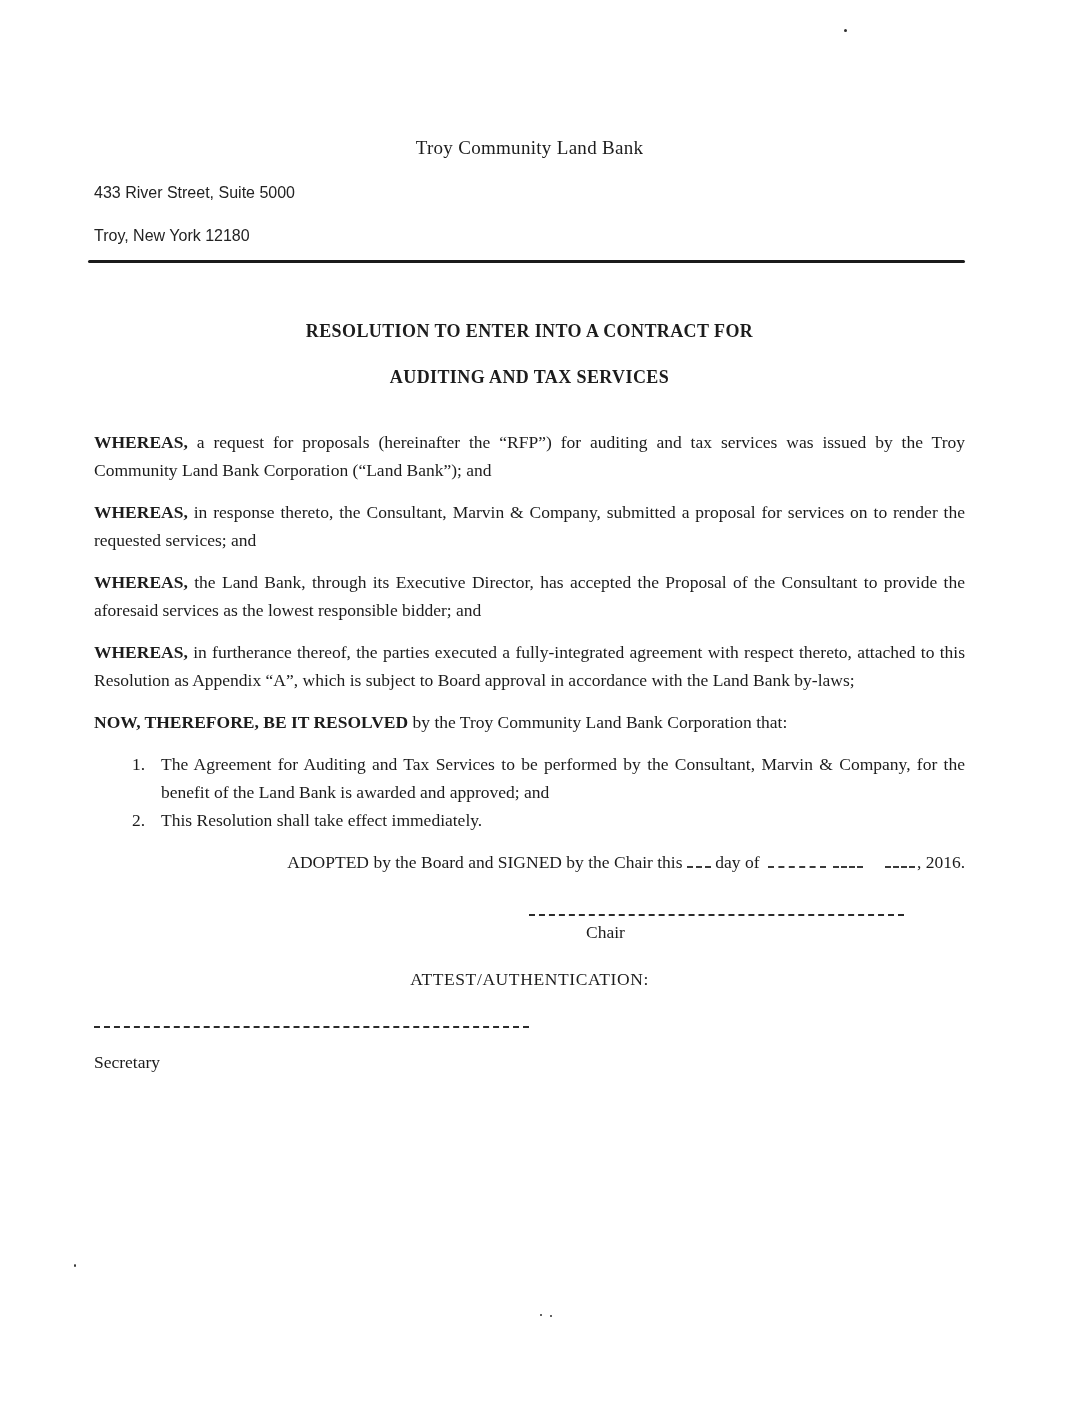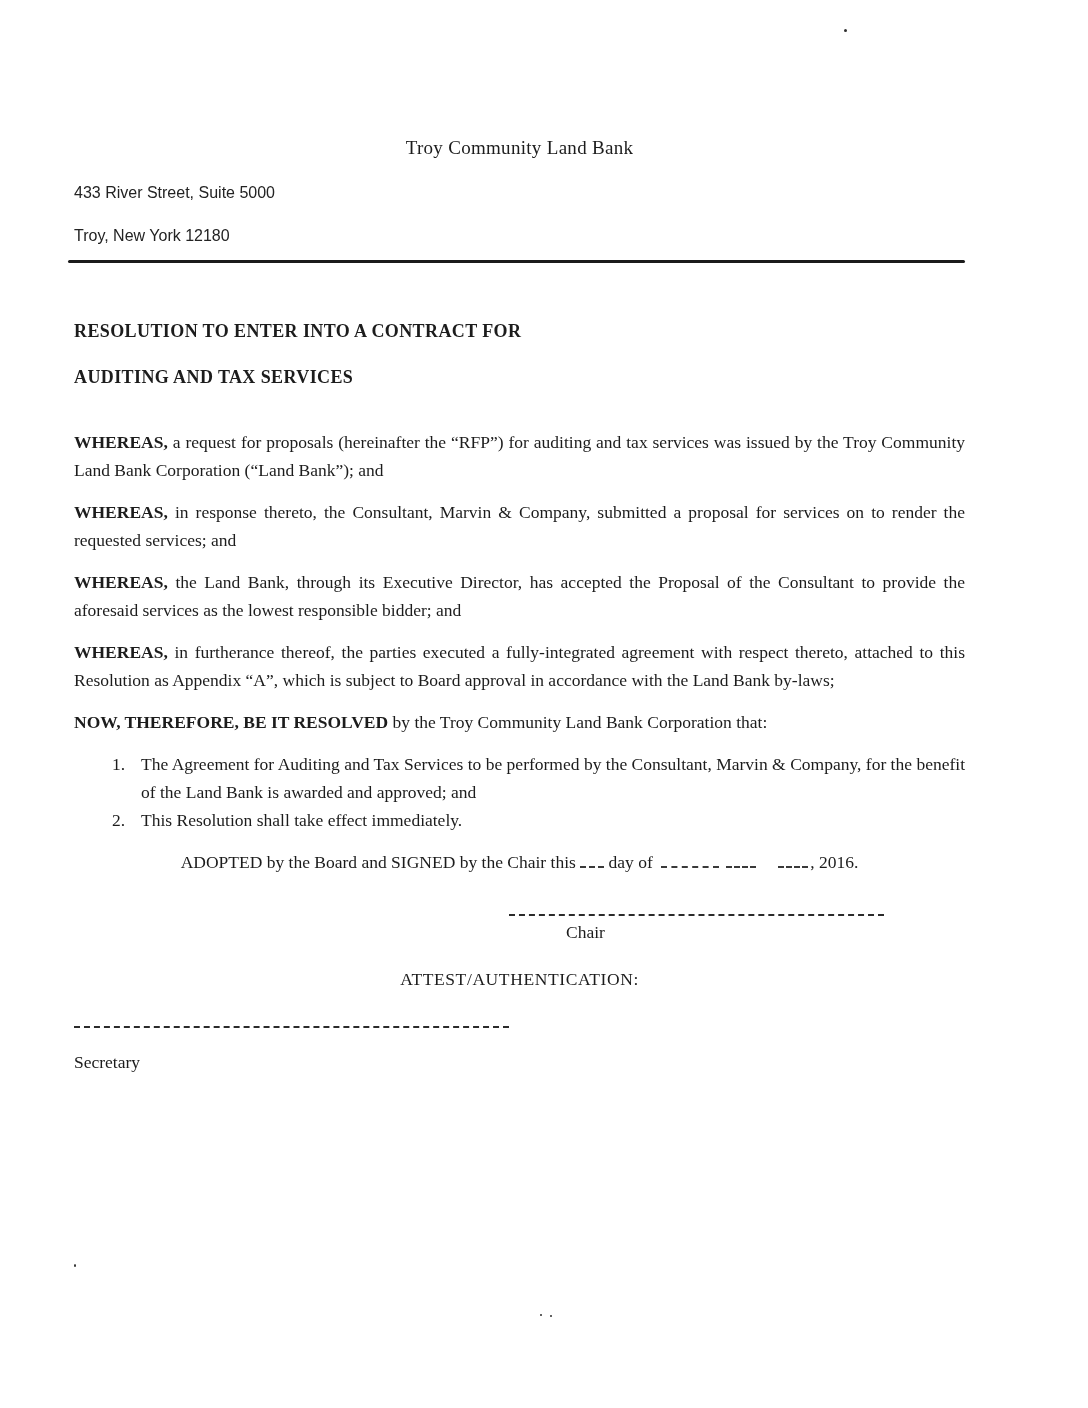--- a/index.html
+++ b/index.html
@@ -2,21 +2,21 @@
 <html><head>
 <meta charset="utf-8">
 <style>
   html, body { margin:0; padding:0; background:#ffffff; }
   .page {
     position: relative;
     width: 1088px;
     height: 1408px;
     background: #ffffff;
     box-sizing: border-box;
-    padding: 137px 123px 0 74px;
+    padding: 137px 123px 0 94px;
     font-family: "Liberation Serif", serif;
     color: #1c1c1c;
     overflow: hidden;
   }
   .org {
     font-size: 19px;
     text-align: center;
     letter-spacing: 0.3px;
   }
   .addr {
@@ -27,20 +27,21 @@
   }
   .rule {
     margin-top: 15px;
     margin-left: -6px;
     height: 3px;
     background: #1b1b1b;
     border-radius: 2px;
   }
   .title {
     margin: 58px 0 40px;
+    text-align: center;
     font-size: 18px;
     font-weight: bold;
     letter-spacing: 0.4px;
   }
   .title .t2 { display: block; margin-top: 25px; }
   .para {
     font-size: 17.5px;
     line-height: 28px;
     margin: 0 0 14px;
     text-align: justify;
@@ -48,21 +49,21 @@
   .lead { font-weight: bold; }
   .res-list { margin: 0 0 14px; }
   .res-item {
     position: relative;
     padding-left: 67px;
     font-size: 17.5px;
     line-height: 28px;
     text-align: justify;
   }
   .res-item .num { position: absolute; left: 38px; }
-  .adopted { text-align: center; margin-bottom: 0; }
+  .adopted { text-align: right; margin-bottom: 0; }
   .blank {
     display: inline-block;
     height: 15px;
     border-bottom: 2px dashed #3a3a3a;
     vertical-align: baseline;
   }
   .blank-day   { width: 24px; }
   .blank-m1    { width: 58px; margin-left: 4px; }
   .blank-m2    { width: 30px; margin-left: 7px; }
   .blank-m3    { width: 30px; margin-left: 22px; margin-right: 2px; }

